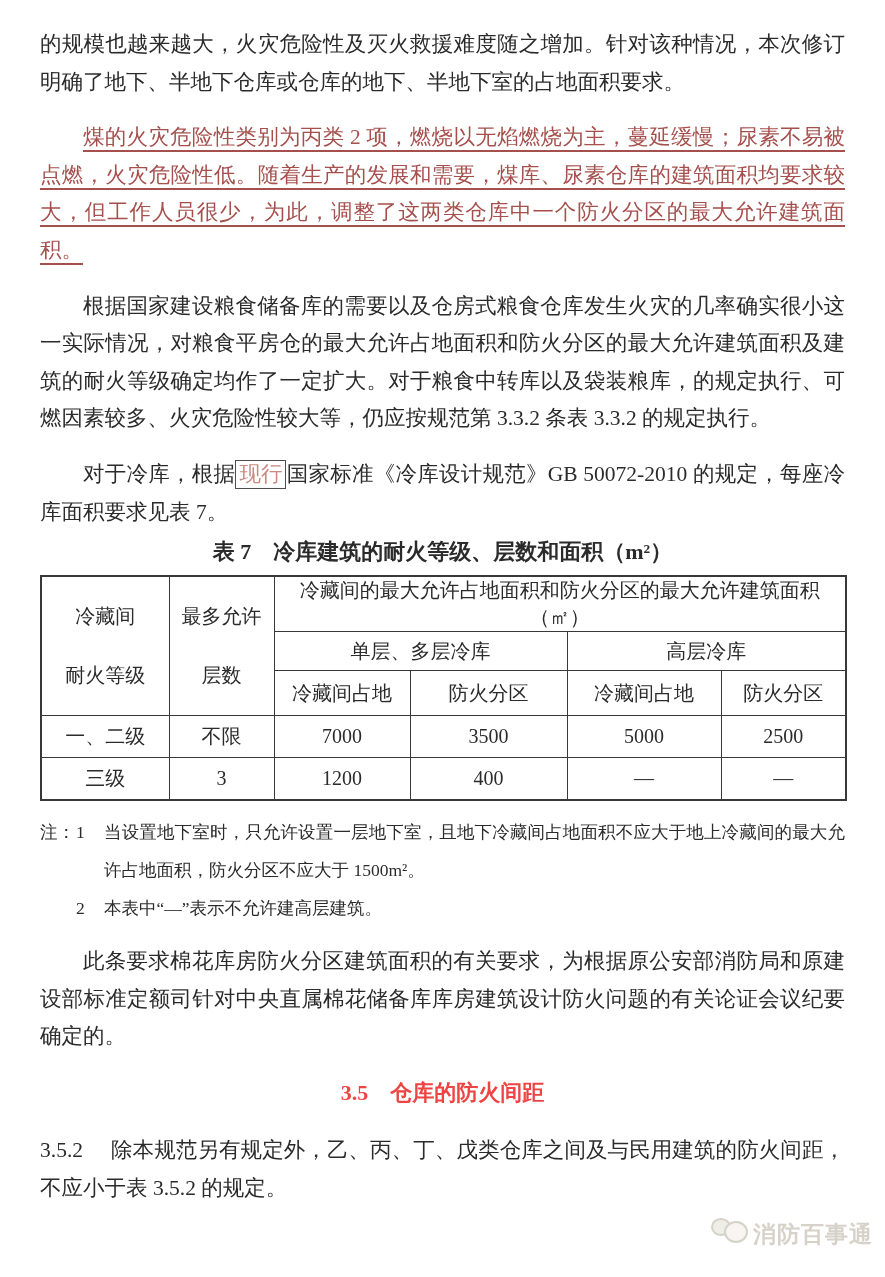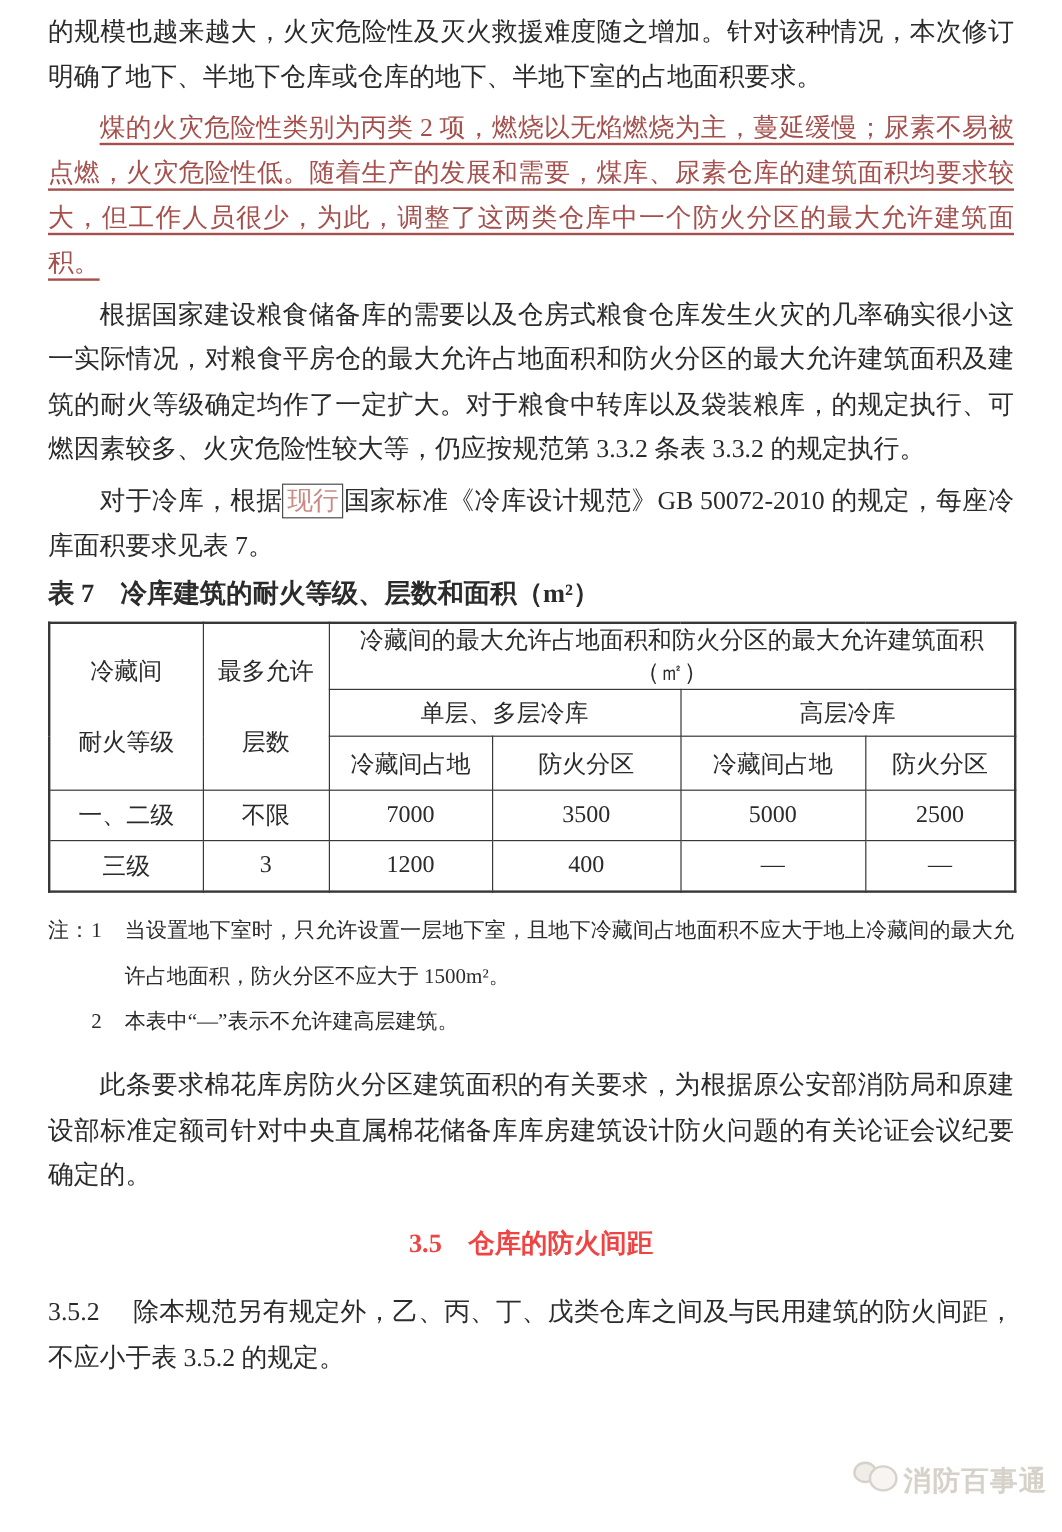--- a/index.html
+++ b/index.html
@@ -7,21 +7,21 @@
     position:relative;
     width:885px; height:1277px;
     background:#ffffff;
     font-family:"Liberation Serif", serif;
     color:#2b2b2b;
     overflow:hidden;
   }
   .content { padding:8px 40px 0 40px; }
 
   .body-text {
-    margin:0 0 5px 0;
+    margin:18px 0 5px 0;
     font-size:21.5px;
     line-height:37.6px;
     text-align:justify;
   }
   .indent { text-indent:2em; }
 
   .red-u {
     color:#a5504d;
     text-decoration:underline;
     text-decoration-color:#a5504d;
@@ -32,20 +32,21 @@
   .boxed-rev {
     display:inline-block;
     border:1.8px solid #4d4d4d;
     color:#c98a84;
     padding:0 3px;
     line-height:1.25;
     text-indent:0;
   }
 
   .table-title {
+    text-align:center;
     font-size:22px;
     font-weight:bold;
     margin:6px 0 8px 0;
   }
 
   table.t7 {
     border-collapse:collapse;
     width:805px;
     margin:0 auto;
     table-layout:fixed;

